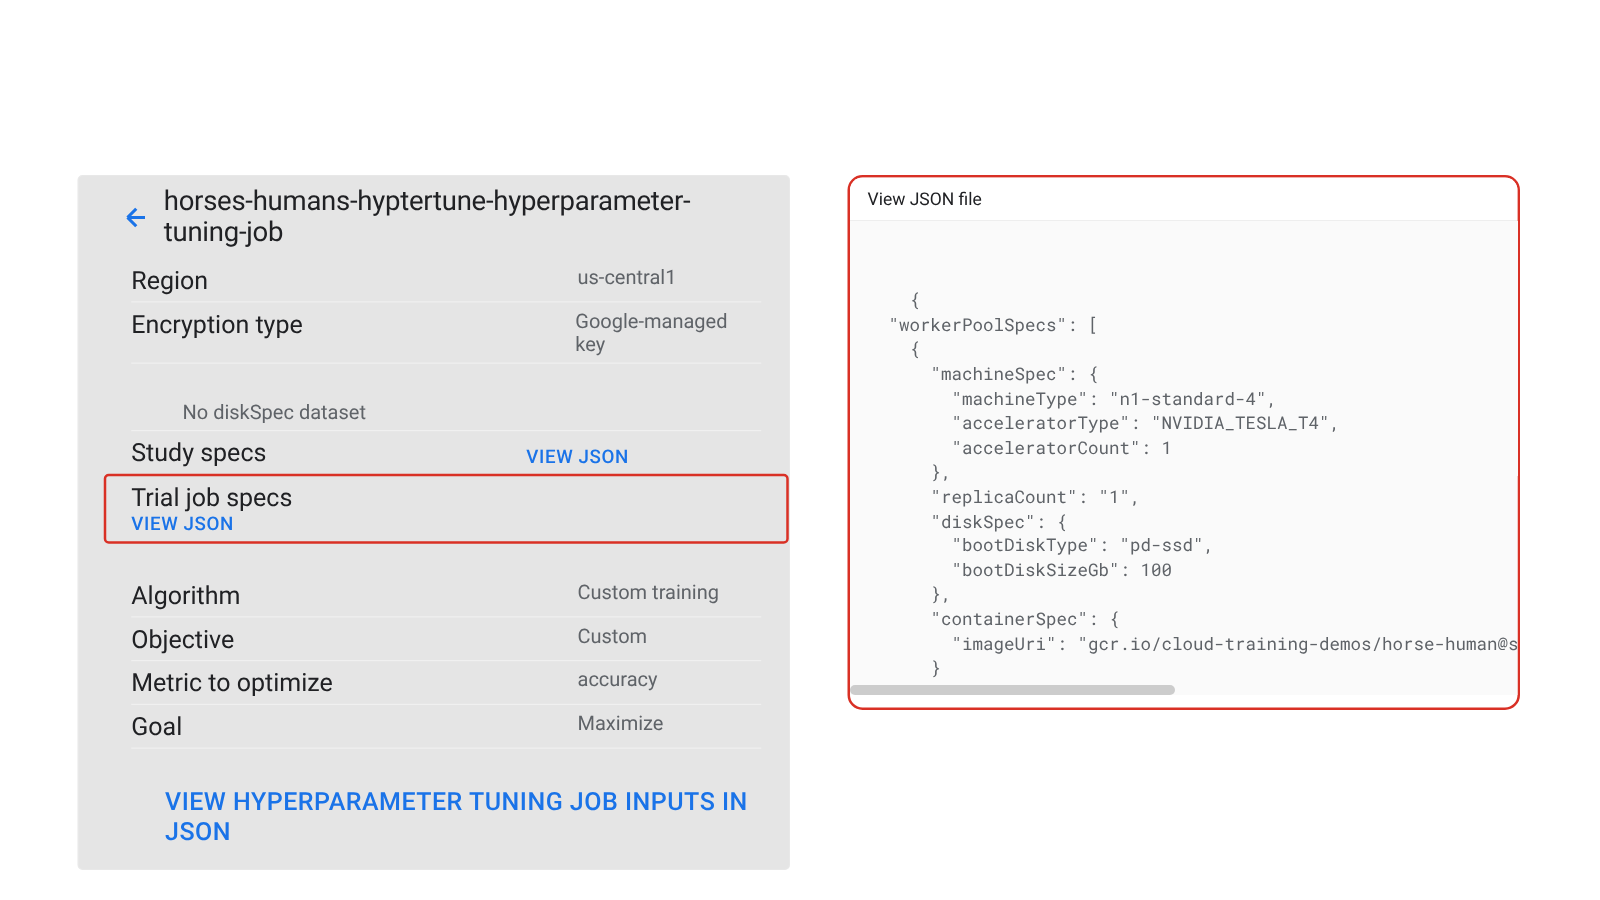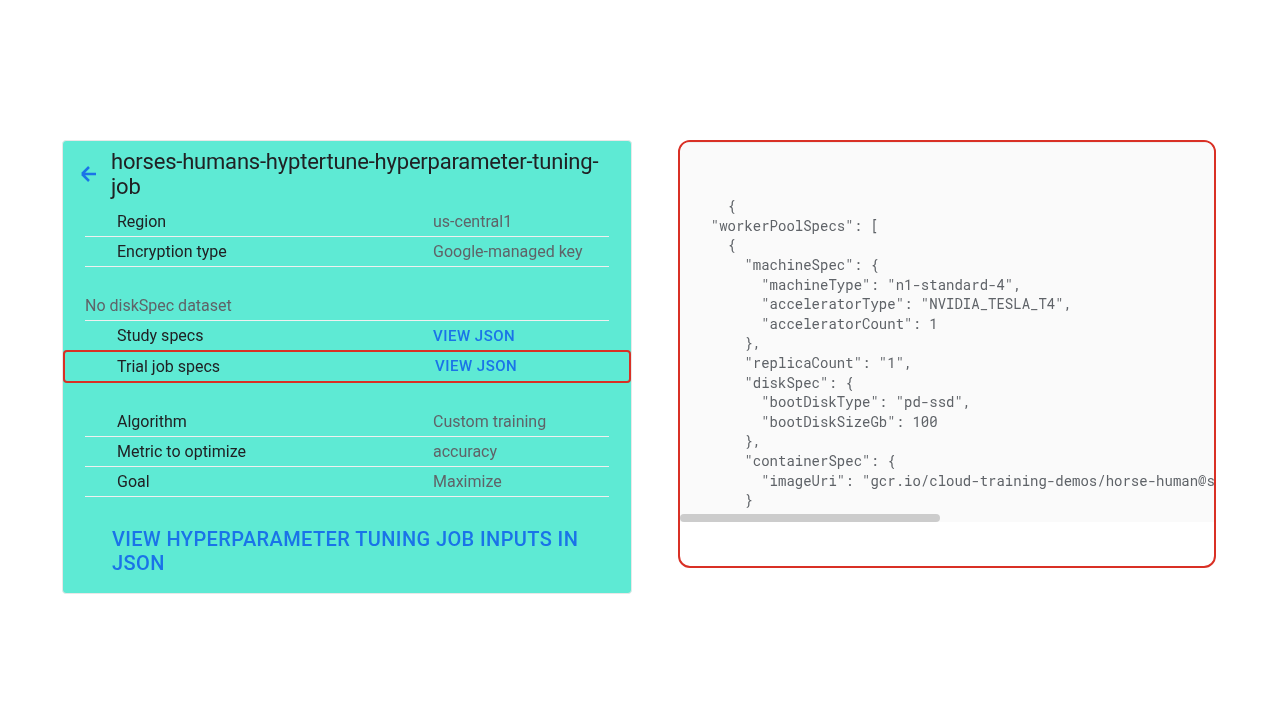--- a/index.html
+++ b/index.html
@@ -9,23 +9,24 @@
       width: 1280px;
       height: 720px;
       position: relative;
     }
     
     .left-panel {
       position: absolute;
       left: 62px;
       top: 140px;
       width: 570px;
-      background: #5eead4;
+      background: #e5e5e5;
       border: 1px solid #e8e8e8;
       border-radius: 4px;
+      padding-left: 20px;
     }
     
     .header {
       display: flex;
       align-items: center;
       padding: 8px 14px;
       gap: 10px;
     }
     
     .back-arrow {
@@ -55,50 +56,51 @@
       border-bottom: 1px solid #f0f0f0;
     }
     
     .detail-row.no-border {
       border-bottom: none;
       align-items: flex-end;
     }
     
     .detail-label {
       width: 316px;
-      font-size: 16px;
+      font-size: 20px;
       color: #202124;
       font-weight: 400;
-      margin-left: 32px;
     }
     
     .detail-value {
       font-size: 16px;
       color: #5f6368;
       font-weight: 400;
+      margin-left: 41px;
     }
     
     .section-gap {
       height: 24px;
     }
     
     .json-link {
       color: #1a73e8;
       font-weight: 500;
       font-size: 15px;
       letter-spacing: 0.5px;
       cursor: pointer;
     }
     
     .highlighted-row {
       border: 2px solid #d93025;
       border-radius: 4px;
       margin: 0 -22px;
       padding: 5px 20px;
       display: flex;
+      flex-direction: column;
     }
     
     .highlighted-row .detail-label {
       width: 318px;
     }
     
     .view-inputs-link {
       color: #1a73e8;
       font-weight: 500;
       font-size: 20px;
@@ -199,33 +201,38 @@
       <div class="json-link">VIEW JSON</div>
     </div>
 
     <div class="section-gap"></div>
 
     <div class="detail-row">
       <div class="detail-label">Algorithm</div>
       <div class="detail-value">Custom training</div>
     </div>
     <div class="detail-row">
+      <div class="detail-label">Objective</div>
+      <div class="detail-value">Custom</div>
+    </div>
+    <div class="detail-row">
       <div class="detail-label">Metric to optimize</div>
       <div class="detail-value">accuracy</div>
     </div>
     <div class="detail-row">
       <div class="detail-label">Goal</div>
       <div class="detail-value">Maximize</div>
     </div>
 
     <div class="view-inputs-link">VIEW HYPERPARAMETER TUNING JOB INPUTS IN JSON</div>
   </div>
 </div>
 
 <div class="right-panel">
+  <div class="json-header">View JSON file</div>
   <div class="json-content">
     <div class="copy-icon">
       
     </div>
     <span>{
   "workerPoolSpecs": [
     {
       "machineSpec": {
         "machineType": "n1-standard-4",
         "acceleratorType": "NVIDIA_TESLA_T4",

